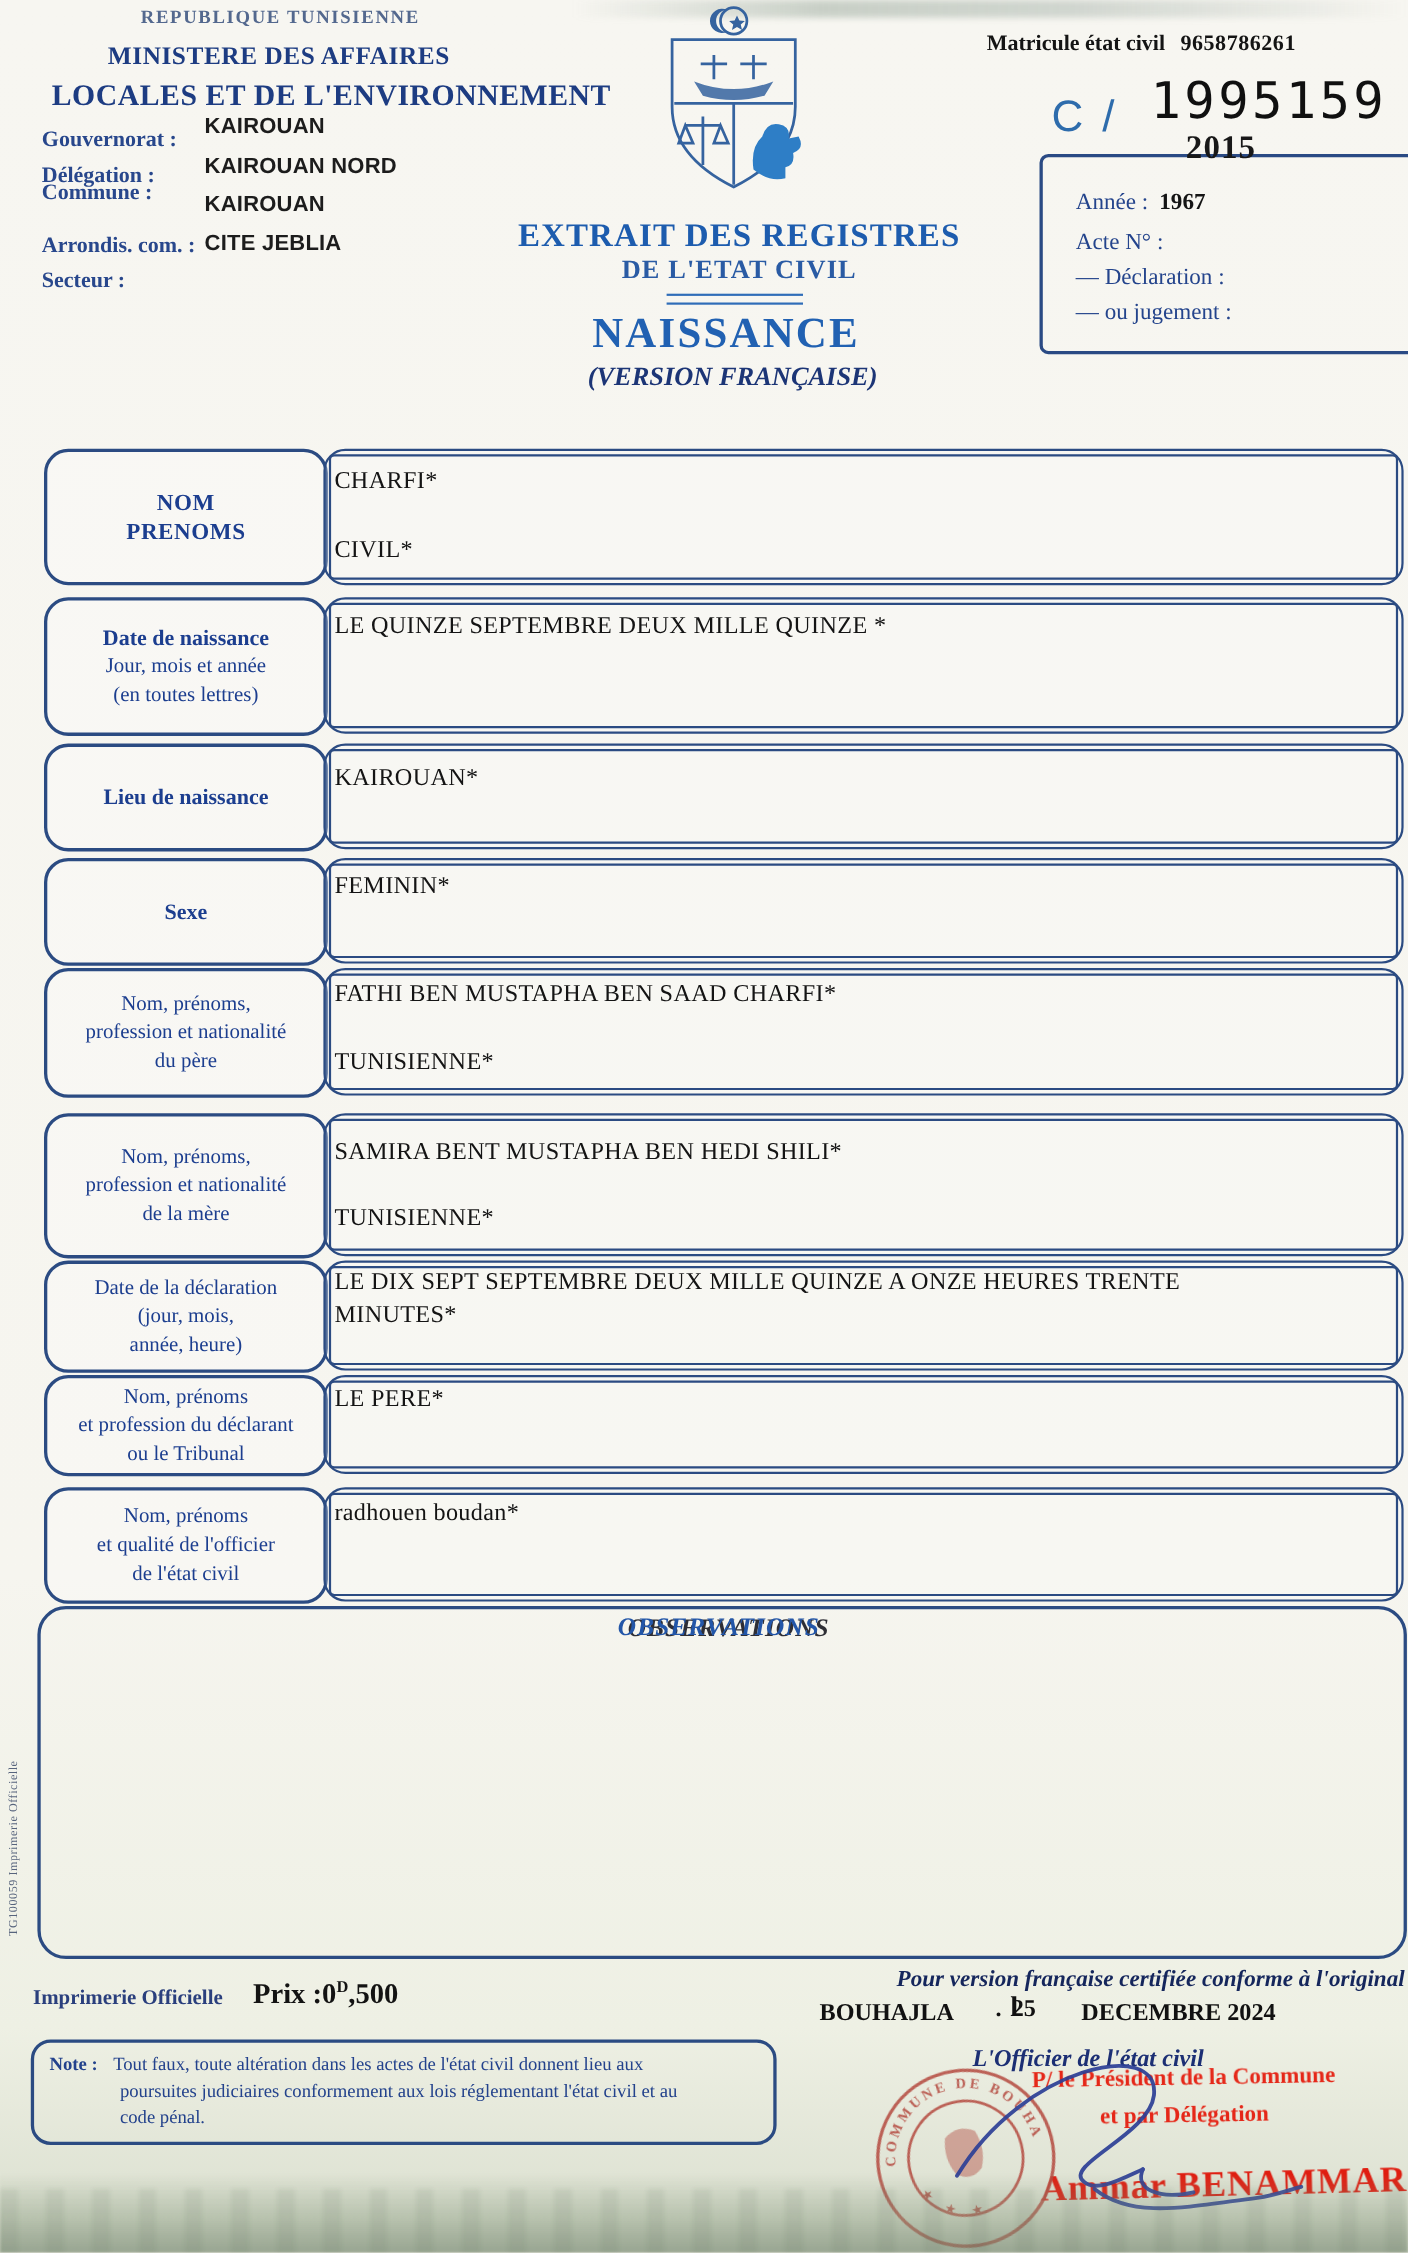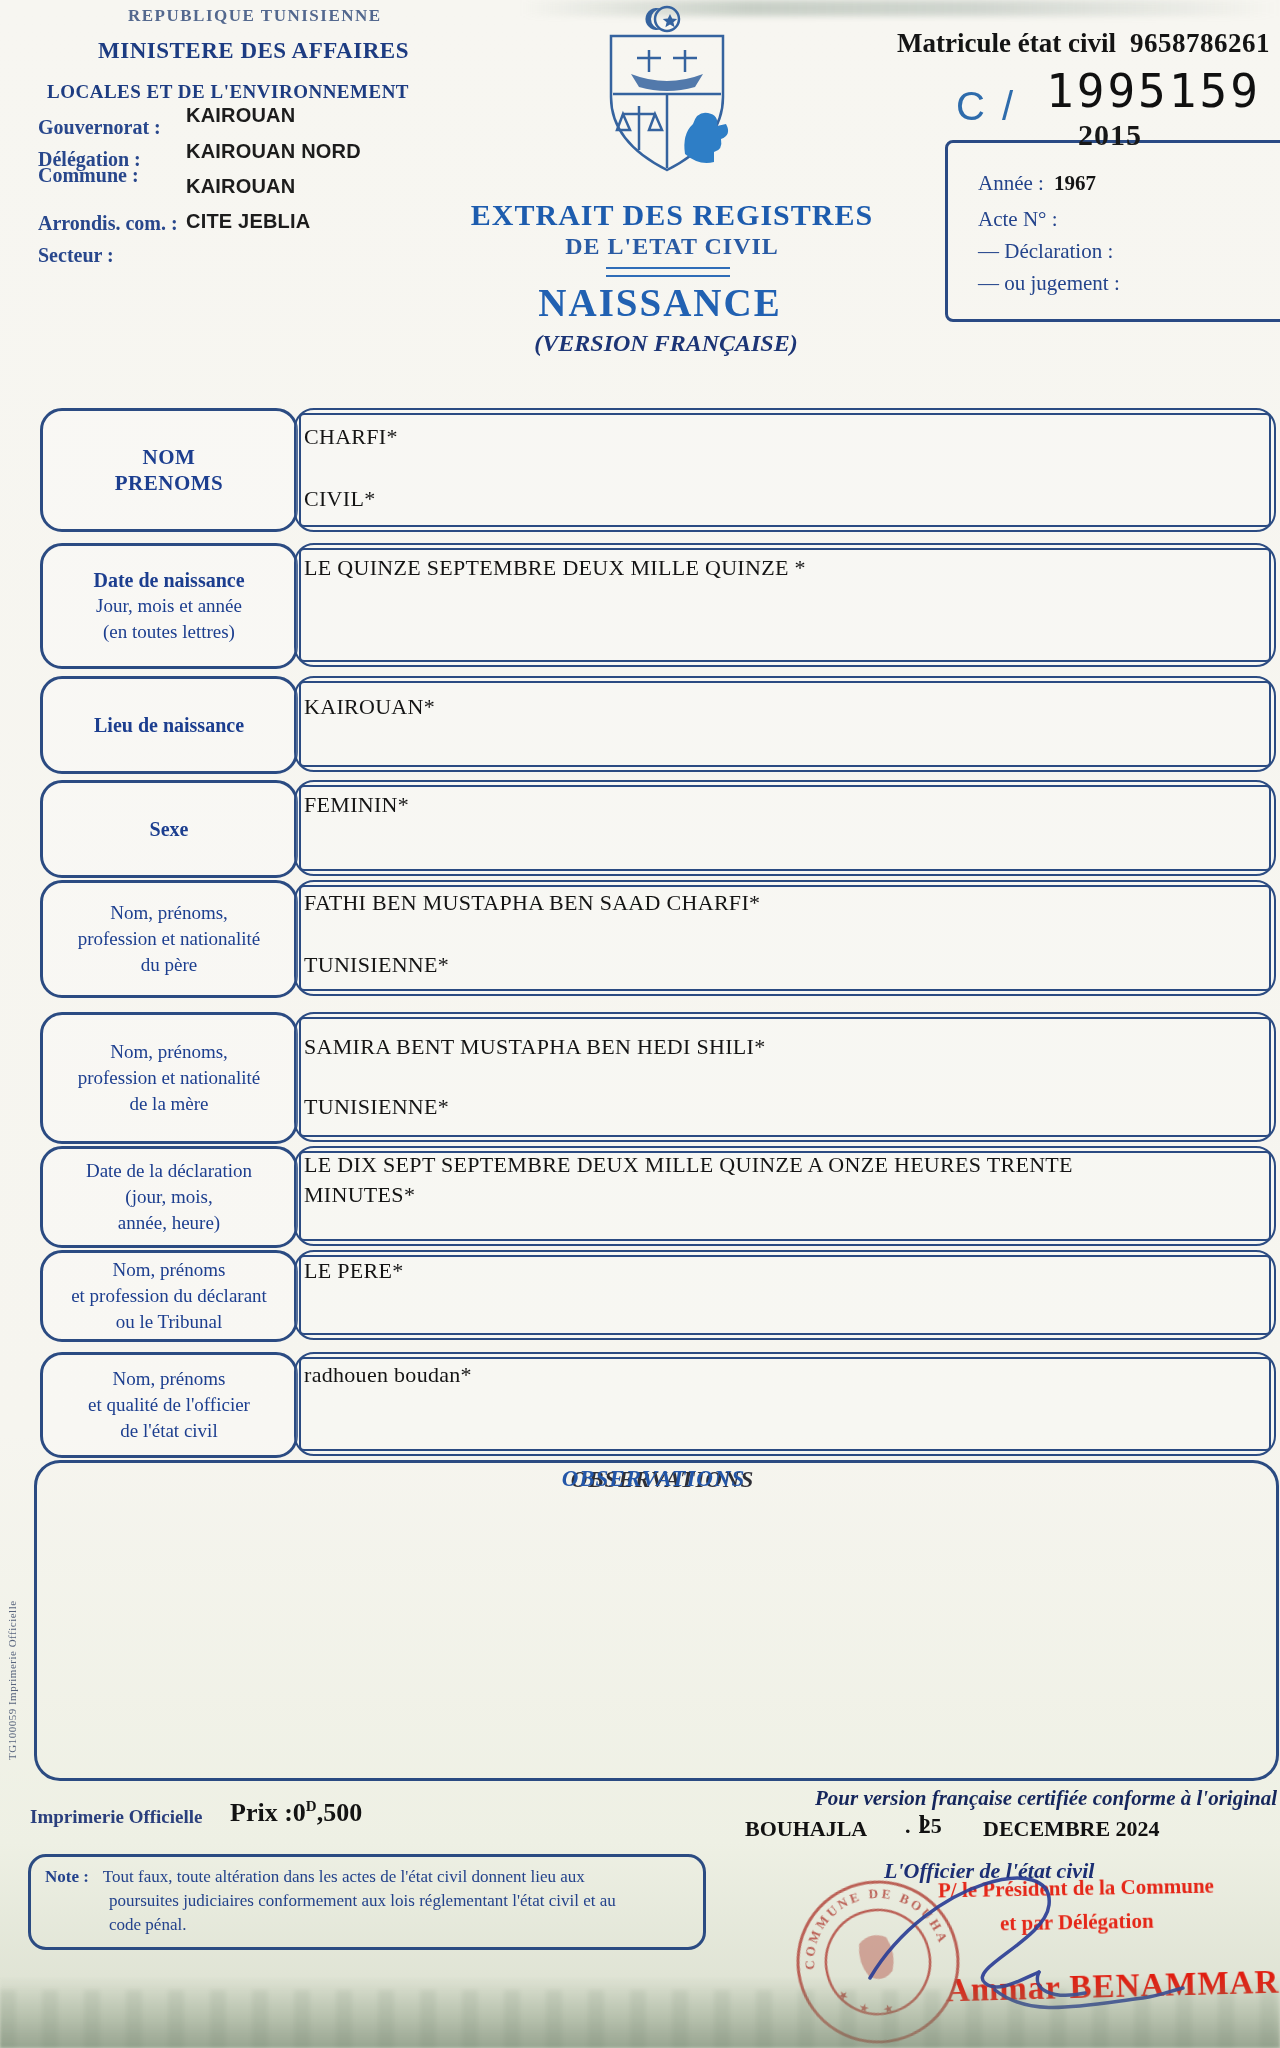--- a/index.html
+++ b/index.html
@@ -5,24 +5,24 @@
   html,body{margin:0;padding:0;background:#e8e6df;}
   #page{
     position:relative;width:1280px;height:2048px;overflow:hidden;
     background:linear-gradient(180deg,#f7f6f1 0%,#f6f5ef 70%,#eef0e4 90%,#dfe3d4 97%,#cdd3c2 100%);
     font-family:"Liberation Serif",serif;
   }
   .abs{position:absolute;}
   
   .republic{left:128px;top:6px;font-size:17px;font-weight:bold;color:#2b4576;letter-spacing:1.5px;opacity:.8;filter:blur(.3px);}
   .ministry1{left:98px;top:38px;font-size:23px;font-weight:bold;color:#1d3c82;letter-spacing:.5px;}
-  .ministry2{left:47px;top:81px;font-size:19px;font-weight:bold;color:#1d3c82;letter-spacing:.5px;}
+  .ministry2{left:47px;top:71px;font-size:27px;font-weight:bold;color:#1d3c82;letter-spacing:.5px;}
   .admlbl{left:38px;font-size:20px;font-weight:bold;color:#28478c;}
   .admval{left:186px;font-family:"Liberation Sans",sans-serif;font-size:20px;font-weight:bold;color:#1c1c1c;letter-spacing:.2px;}
-  .matric{left:897px;top:28px;font-size:27px;font-weight:bold;color:#141414;}
+  .matric{left:897px;top:28px;font-size:20px;font-weight:bold;color:#141414;}
   .matric .num{margin-left:14px;letter-spacing:.5px;}
   .cslash{left:956px;top:84px;font-family:"Liberation Sans",sans-serif;font-size:40px;color:#2e6cac;letter-spacing:3px;}
   .serial{left:1046px;top:64px;font-family:"DejaVu Sans Mono",monospace;font-size:46px;color:#101010;letter-spacing:3px;}
   .yr2015{left:1078px;top:118px;font-size:30px;font-weight:bold;color:#181818;letter-spacing:1px;z-index:3;}
   .actebox{left:945px;top:140px;width:326px;height:176px;border:3px solid #2a4a84;border-radius:8px;z-index:2;padding-left:16px;}
   .acteline{position:absolute;left:30px;font-size:21px;color:#24448c;white-space:nowrap;}
   .acteline .val{color:#141414;font-weight:bold;margin-left:10px;}
   .t-extrait{left:360px;top:198px;width:624px;text-align:center;font-size:30px;font-weight:bold;color:#1d5cae;letter-spacing:1px;}
   .t-etat{left:360px;top:233px;width:624px;text-align:center;font-size:24px;font-weight:bold;color:#2a5ba4;letter-spacing:1px;}
   .t-underline{left:606px;top:267px;width:124px;height:6px;border-top:2px solid #2f6db8;border-bottom:2px solid #2f6db8;}

